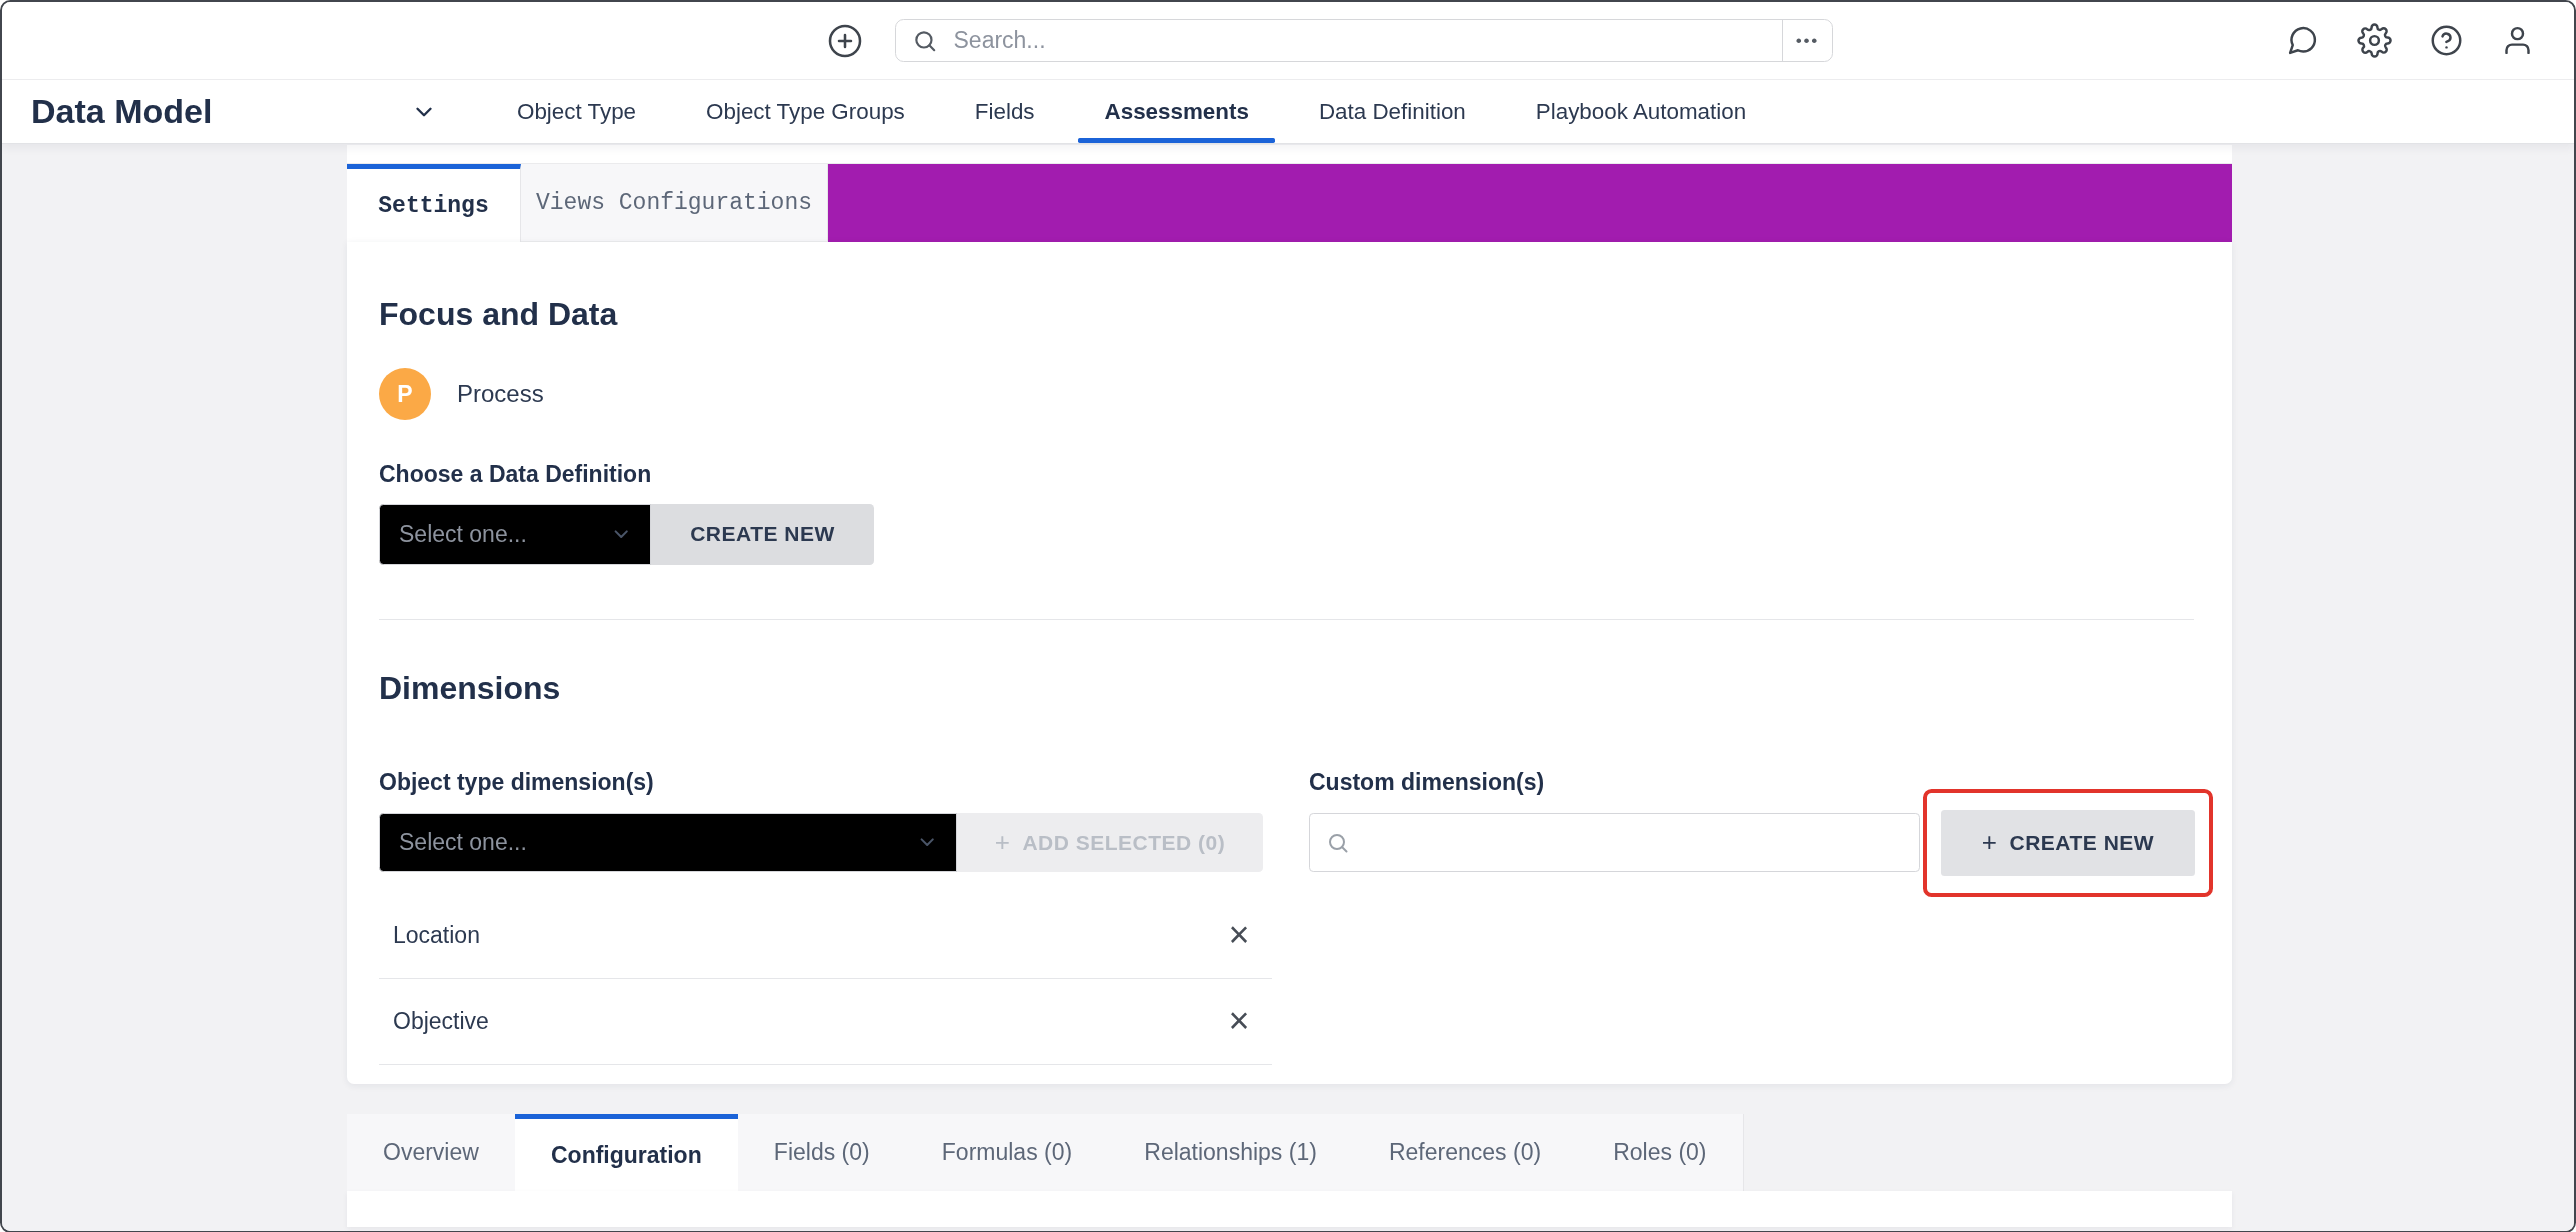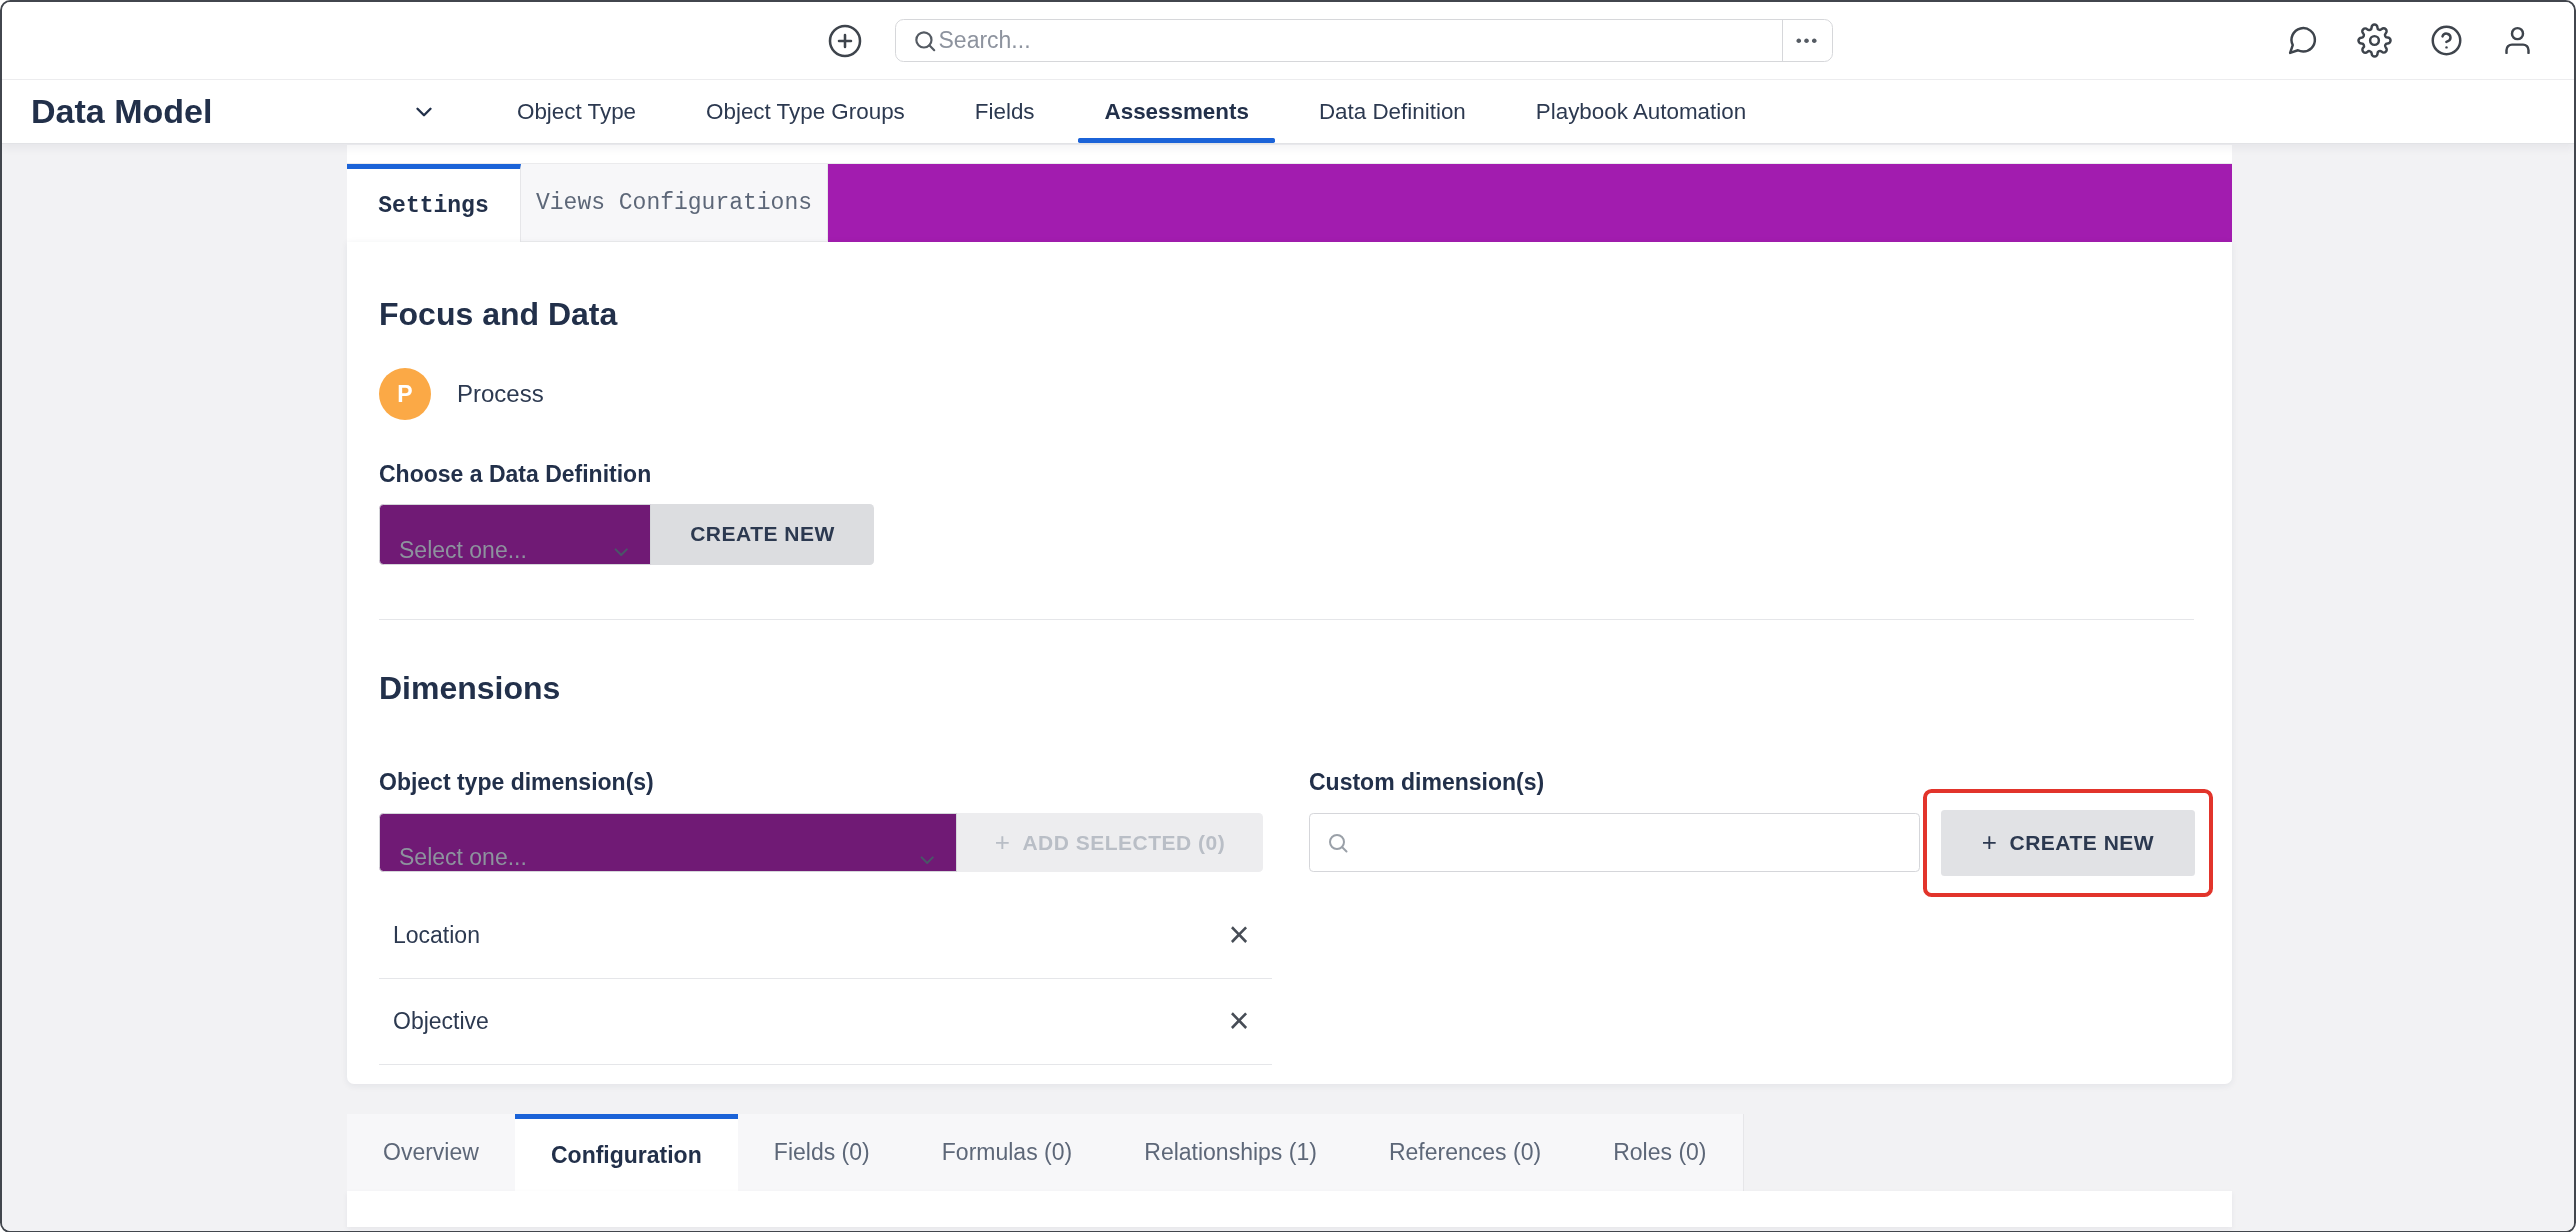--- a/index.html
+++ b/index.html
@@ -33,21 +33,21 @@
     position: absolute; left: 893px; top: 17.3px;
     width: 938px; height: 43px;
     border: 1.7px solid #d6d7da; border-radius: 8.6px;
     display: flex; align-items: center;
     background: #fff;
   }
   .searchbar .mag { margin-left: 15.5px; display: flex; }
   .searchbar input {
     flex: 1; border: none; outline: none;
     font-family: inherit; font-size: 23px; color: #333a45;
-    margin-left: 1px; background: transparent; min-width: 0;
+    margin-left: 16px; background: transparent; min-width: 0;
   }
   .searchbar input::placeholder { color: #8d939e; }
   .search-opts {
     width: 50px; align-self: stretch;
     border-left: 1.7px solid #d6d7da;
     display: flex; align-items: center; justify-content: center;
     font-size: 17.3px; letter-spacing: 1.7px; color: #555b63;
     cursor: pointer; border-radius: 0 7px 7px 0;
   }
   .topbar-right {
@@ -129,22 +129,22 @@
     background: #fba946; color: #ffffff;
     font-size: 23px; font-weight: 700;
     display: flex; align-items: center; justify-content: center;
   }
   .object-name { margin-left: 26px; font-size: 24px; color: #2c3950; }
 
   .field-label { margin-top: 41px; font-size: 23px; font-weight: 700; color: #22304a; }
 
   .select-row { margin-top: 15.5px; display: flex; height: 61px; }
   .select {
-    display: flex; align-items: flex-end; justify-content: space-between;
-    background: #701a75; border: 1.7px solid #d5d6da; border-radius: 4.3px 0 0 4.3px;
+    display: flex; align-items: center; justify-content: space-between;
+    background: #000000; border: 1.7px solid #d5d6da; border-radius: 4.3px 0 0 4.3px;
     padding: 0 17.3px 0 19px; cursor: pointer;
   }
   .select .sel-text { font-size: 23px; color: #8d939e; }
   .dd-select { width: 272px; }
 
   .btn {
     display: flex; align-items: center; justify-content: center;
     font-size: 21px; font-weight: 700; letter-spacing: 0.5px;
     color: #2c3950; cursor: pointer; white-space: nowrap;
   }

